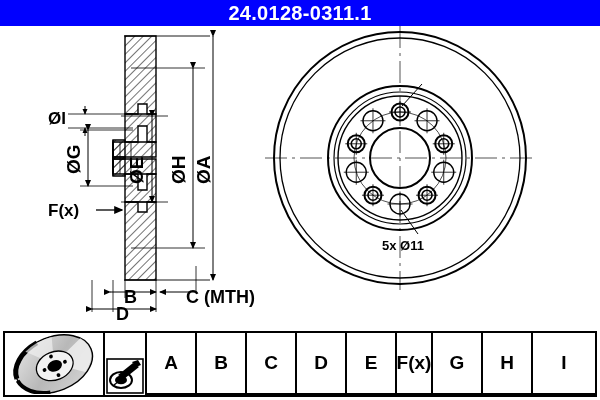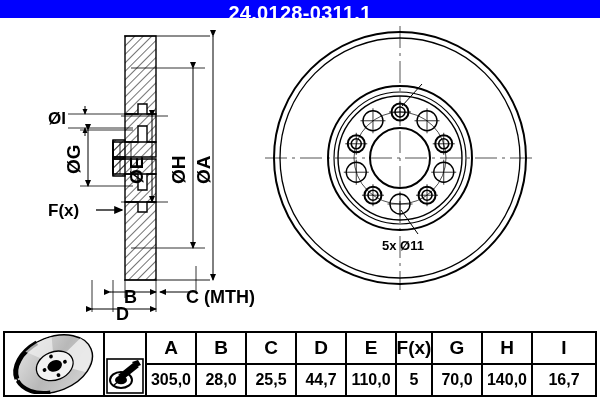--- a/index.html
+++ b/index.html
@@ -7,21 +7,21 @@
     width:600px;height:400px;
     background:#ffffff;
     font-family:"Liberation Sans", sans-serif;
     overflow:hidden;
     position:relative;
   }
   #root{position:relative;width:600px;height:400px;}
 
   
   .header-bar{
-    position:absolute;left:0;top:0;width:600px;height:18px;
+    position:absolute;left:0;top:0;width:600px;height:26px;
     background:#0000ff;
   }
   .header-inner{
     position:absolute;left:0;top:0;width:600px;height:26px;
     display:flex;align-items:center;justify-content:center;gap:26px;
   }
   .header-text{
     color:#ffffff;font-size:20px;font-weight:bold;letter-spacing:0.3px;
     line-height:1;white-space:nowrap;
   }
@@ -329,27 +329,16 @@
         <div class="cell c-w-std">A</div>
         <div class="cell c-w-std">B</div>
         <div class="cell c-w-std">C</div>
         <div class="cell c-w-std">D</div>
         <div class="cell c-w-std">E</div>
         <div class="cell c-w-fx">F(x)</div>
         <div class="cell c-w-std">G</div>
         <div class="cell c-w-std">H</div>
         <div class="cell c-w-last">I</div>
       </div>
-      <div class="grid-row body">
-        <div class="cell c-w-std">305,0</div>
-        <div class="cell c-w-std">28,0</div>
-        <div class="cell c-w-std">25,5</div>
-        <div class="cell c-w-std">44,7</div>
-        <div class="cell c-w-std">110,0</div>
-        <div class="cell c-w-fx">5</div>
-        <div class="cell c-w-std">70,0</div>
-        <div class="cell c-w-std">140,0</div>
-        <div class="cell c-w-last">16,7</div>
-      </div>
     </div>
   </div>
 
 </div>
 
 </body></html>

